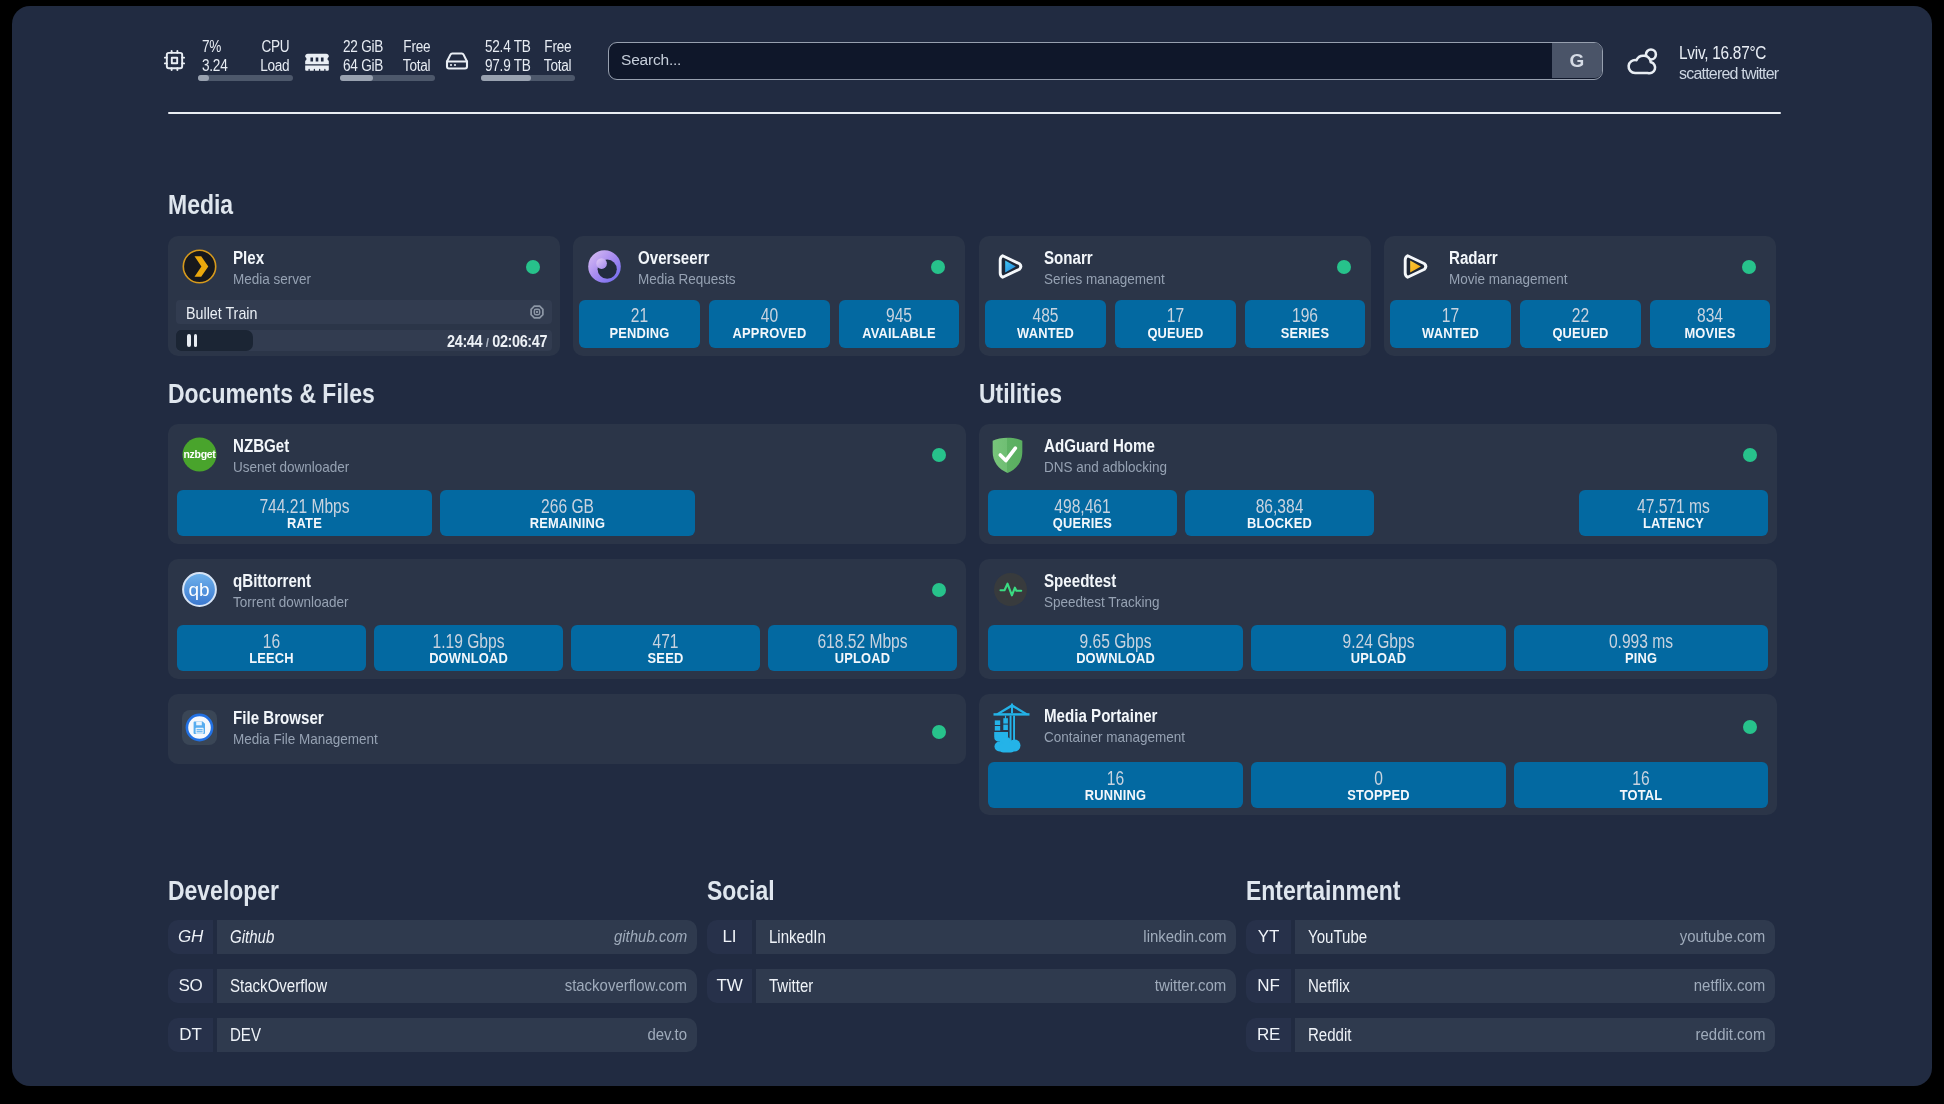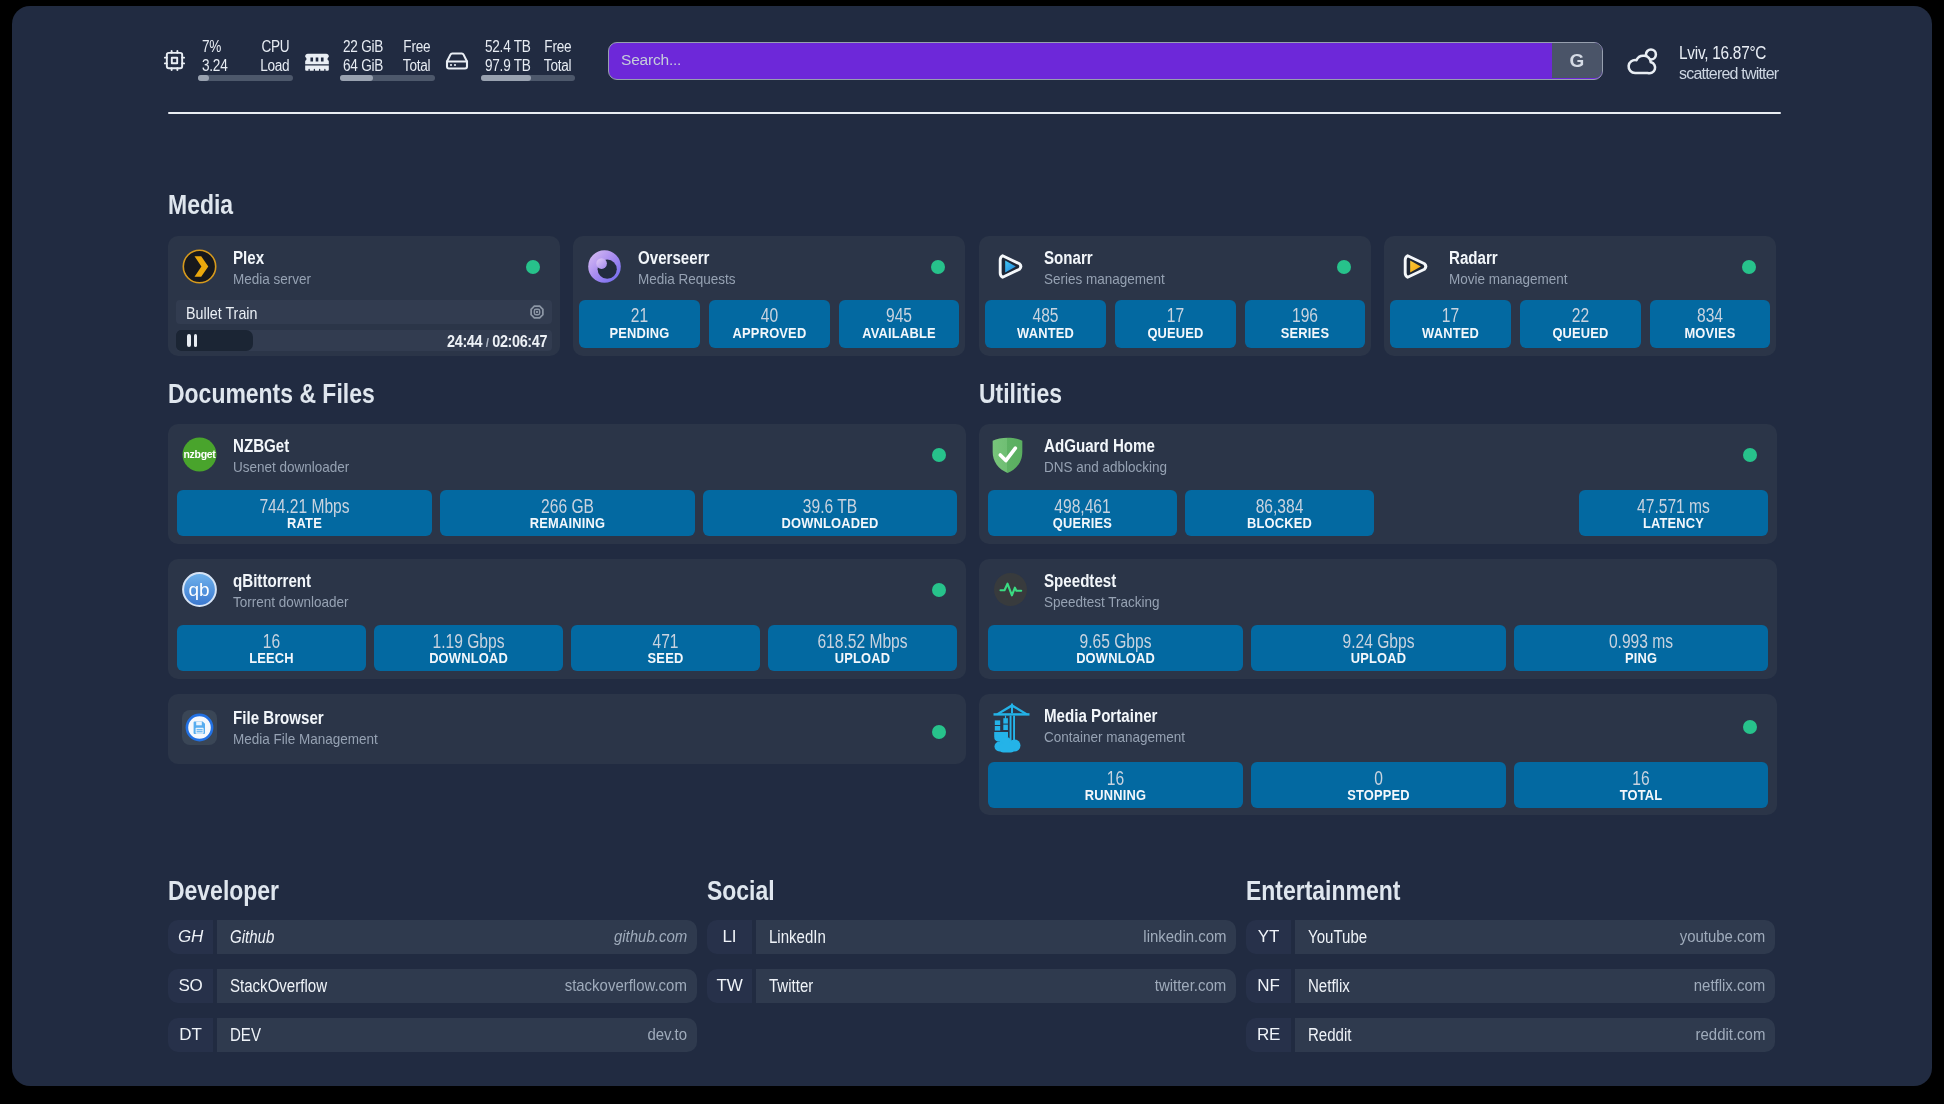--- a/index.html
+++ b/index.html
@@ -55,21 +55,21 @@
     <path d="M5.45 5.61 2 12.5v5a2 2 0 0 0 2 2h16a2 2 0 0 0 2-2v-5l-3.45-6.89A2 2 0 0 0 16.76 4.5H7.24a2 2 0 0 0-1.79 1.11z"></path>
     <line x1="6" x2="6.01" y1="16" y2="16"></line>
     <line x1="10" x2="10.01" y1="16" y2="16"></line>
   </svg>
 <div class="rv" style="left:485px;">52.4 TB<br>97.9 TB</div>
 <div class="rl" style="right:1373px;">Free<br>Total</div>
 <div class="resbar" style="left:481px; width:94px;">
     <div class="resfill" style="width:50px;"></div>
   </div>
 
-<div class="abs" style="left:608px; top:42px; width:995px; height:38px; border:1.5px solid #97A0AF; border-radius:9px; background:#6d28d9;">
+<div class="abs" style="left:608px; top:42px; width:995px; height:38px; border:1.5px solid #97A0AF; border-radius:9px; background:#0f172a;">
   <div class="abs" style="left:12px; top:0; line-height:34px; font-size:15.5px; letter-spacing:-0.2px; color:#C6CEDA;">Search...</div>
   <div class="abs" style="right:0; top:0; width:50px; height:35px; background:#4A5468; border-radius:0 7px 7px 0; text-align:center; line-height:35px; font-size:19px; font-weight:600; color:#D5DBE5;">G</div>
 </div>
 
 <svg class="abs" style="left:1625px; top:44px;" width="34" height="34" viewBox="0 0 24 24" fill="none" stroke="#E9EEF4" stroke-width="1.8" stroke-linecap="round" stroke-linejoin="round">
     <circle cx="18.3" cy="7.4" r="3.5"></circle>
     <path d="M16 20.5H7.2a4.6 4.6 0 1 1 .9-9.1 5.3 5.3 0 0 1 10.1 1.5h.3a3.8 3.8 0 0 1-2.5 7.6Z" fill="#212B41"></path>
   </svg>
 <div class="abs" style="left:1679px; top:43px; width:110px;">
   <div style="font-size:17.5px; letter-spacing:-0.3px; line-height:20px; color:#E9EEF5; white-space:nowrap; transform:scaleX(0.88); transform-origin:left top;">Lviv, 16.87°C</div>
@@ -207,24 +207,20 @@
   <div class="ctitle">NZBGet</div>
   <div class="csub">Usenet downloader</div>
   <div class="dot"></div>
   <div class="sbox" style="left:9px; top:66px; width:255px; height:46px;">
       <div class="snum">744.21 Mbps</div>
       <div class="slab">RATE</div>
     </div>
   <div class="sbox" style="left:272px; top:66px; width:255px; height:46px;">
       <div class="snum">266 GB</div>
       <div class="slab">REMAINING</div>
-    </div>
-  <div class="sbox" style="left:535px; top:66px; width:254px; height:46px;">
-      <div class="snum">39.6 TB</div>
-      <div class="slab">DOWNLOADED</div>
     </div>
 </div>
 
 <div class="card" style="left:168px; top:559px; width:798px; height:120px;">
   <svg class="cicon" viewBox="0 0 35 35">
     <defs>
         <linearGradient id="qbg" x1="0" y1="0" x2="0" y2="1">
           <stop offset="0" stop-color="#6FB2EC"></stop>
           <stop offset="1" stop-color="#3B78CF"></stop>
         </linearGradient>

